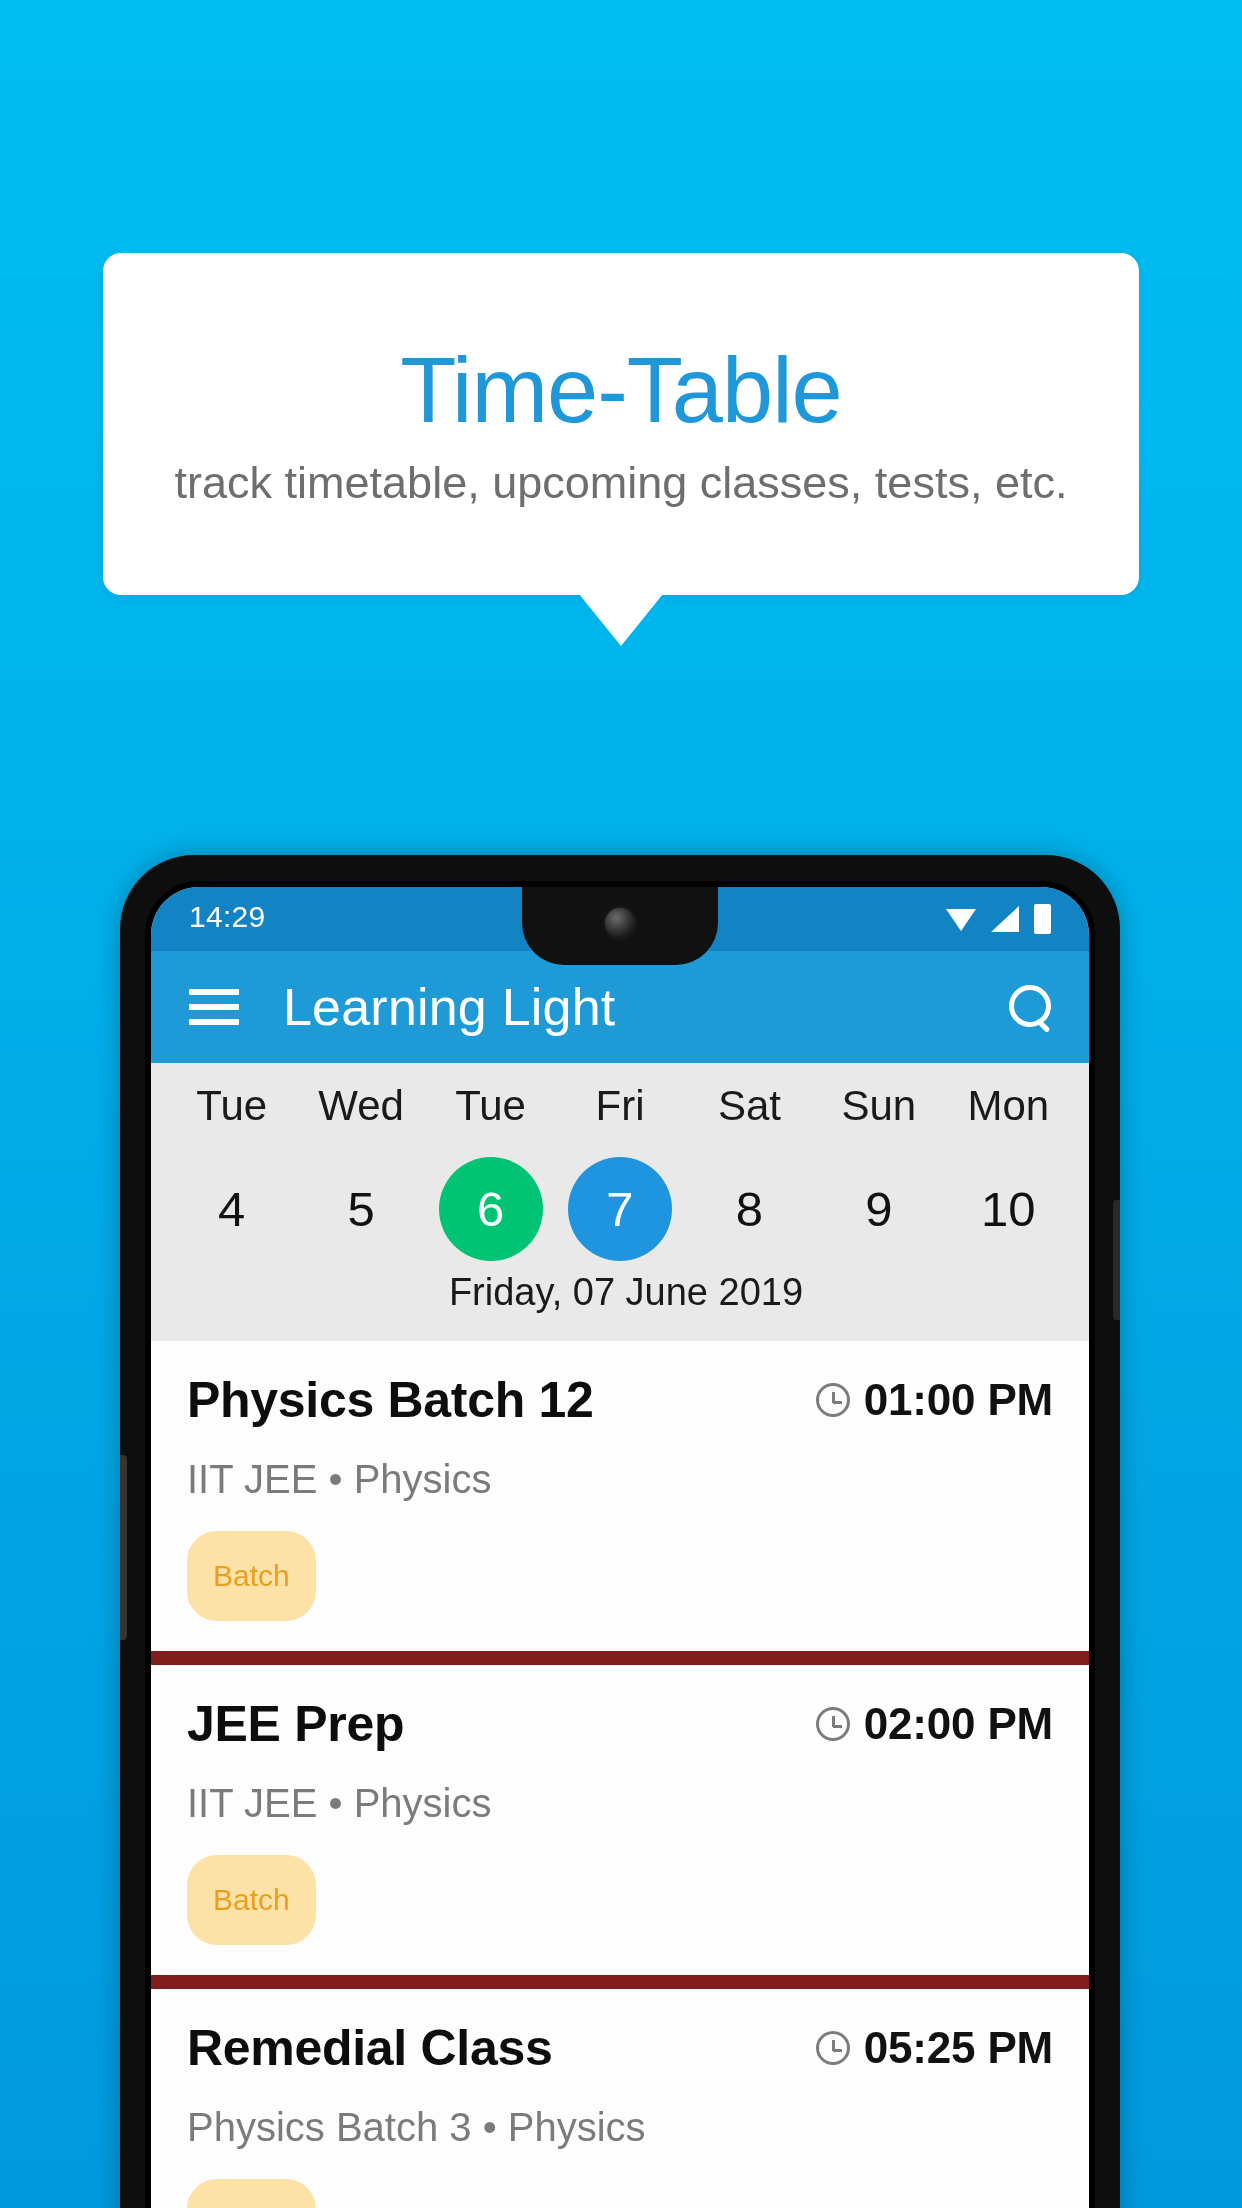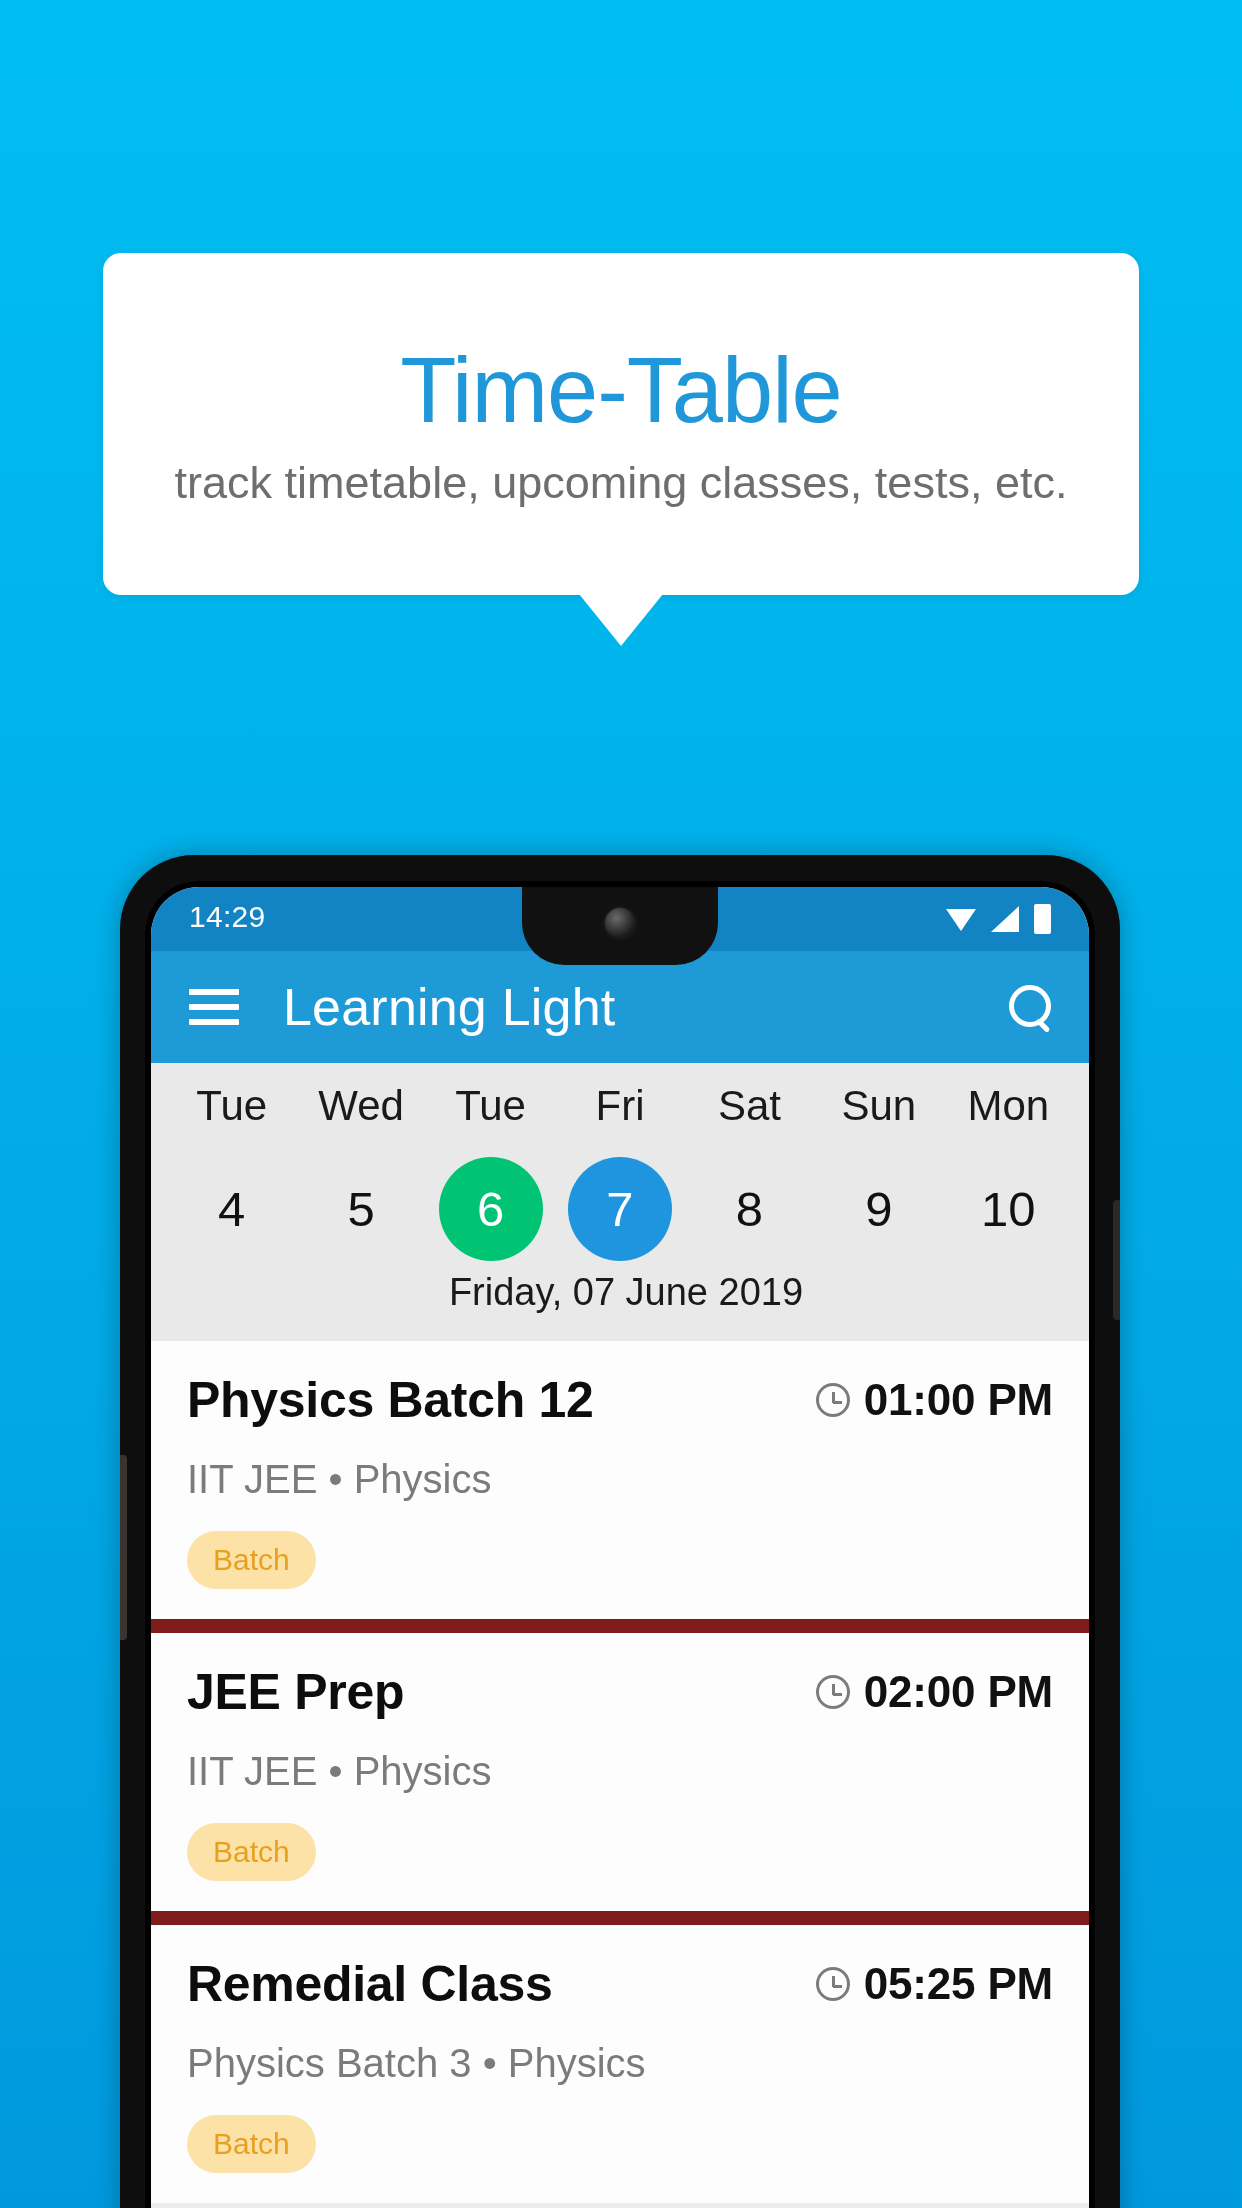--- a/index.html
+++ b/index.html
@@ -271,21 +271,21 @@
     color:#7B7B7B;
     margin-top:34px;
     line-height:1;
   }
   .badge {
     display:inline-block;
     margin-top:32px;
     background:#FCE2A6;
     color:#E8A021;
     font-size:30px;
-    padding:14px 26px;
+    padding:30px 26px;
     border-radius:30px;
     line-height:1;
   }
 </style>
 </head>
 <body>
 
 <div class="bubble">
   <div class="bubble-title">Time-Table</div>
   <div class="bubble-sub">track timetable, upcoming classes, tests, etc.</div>

